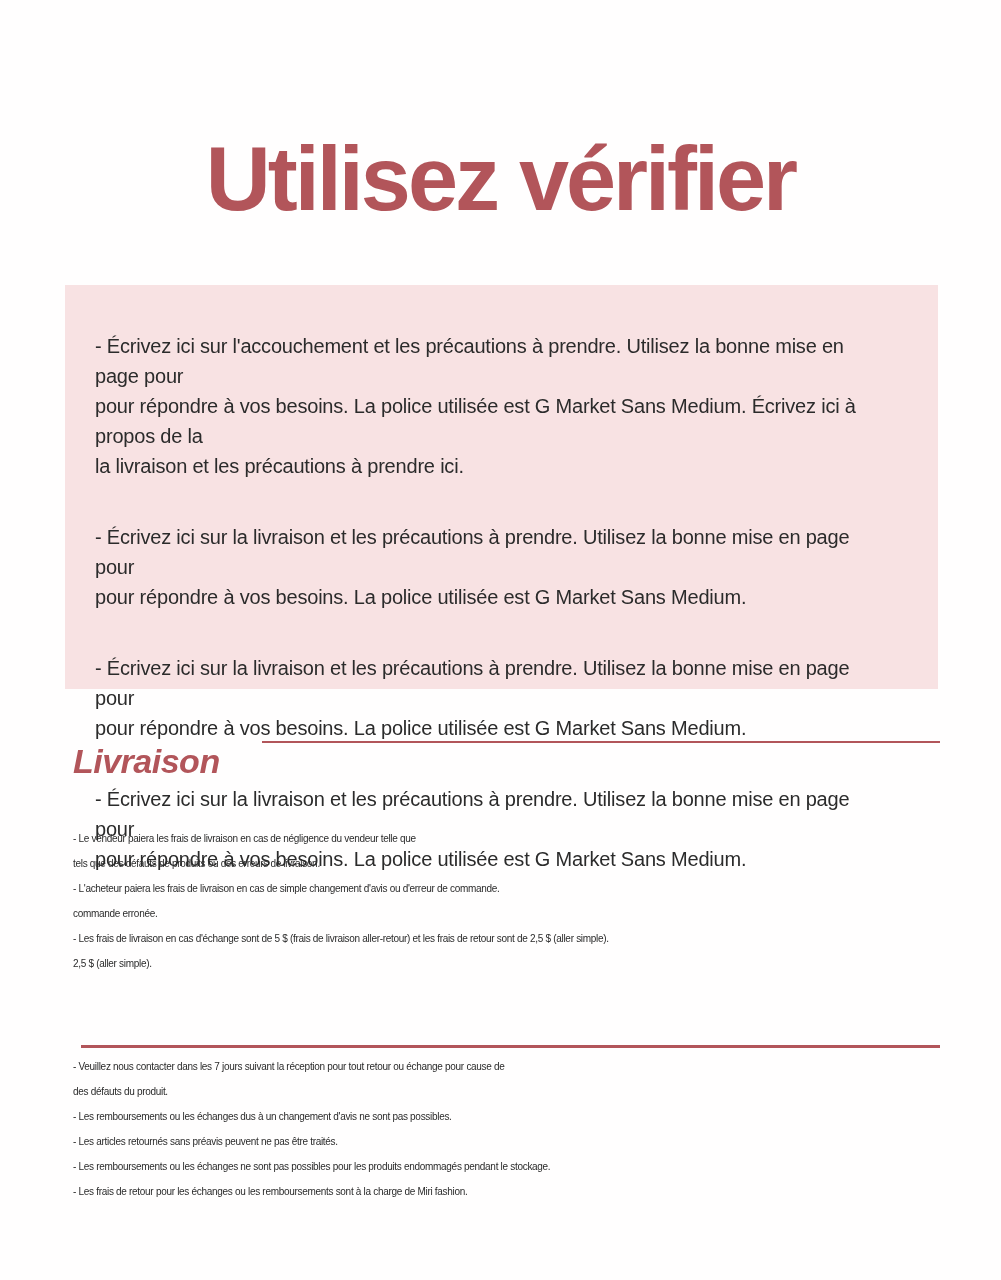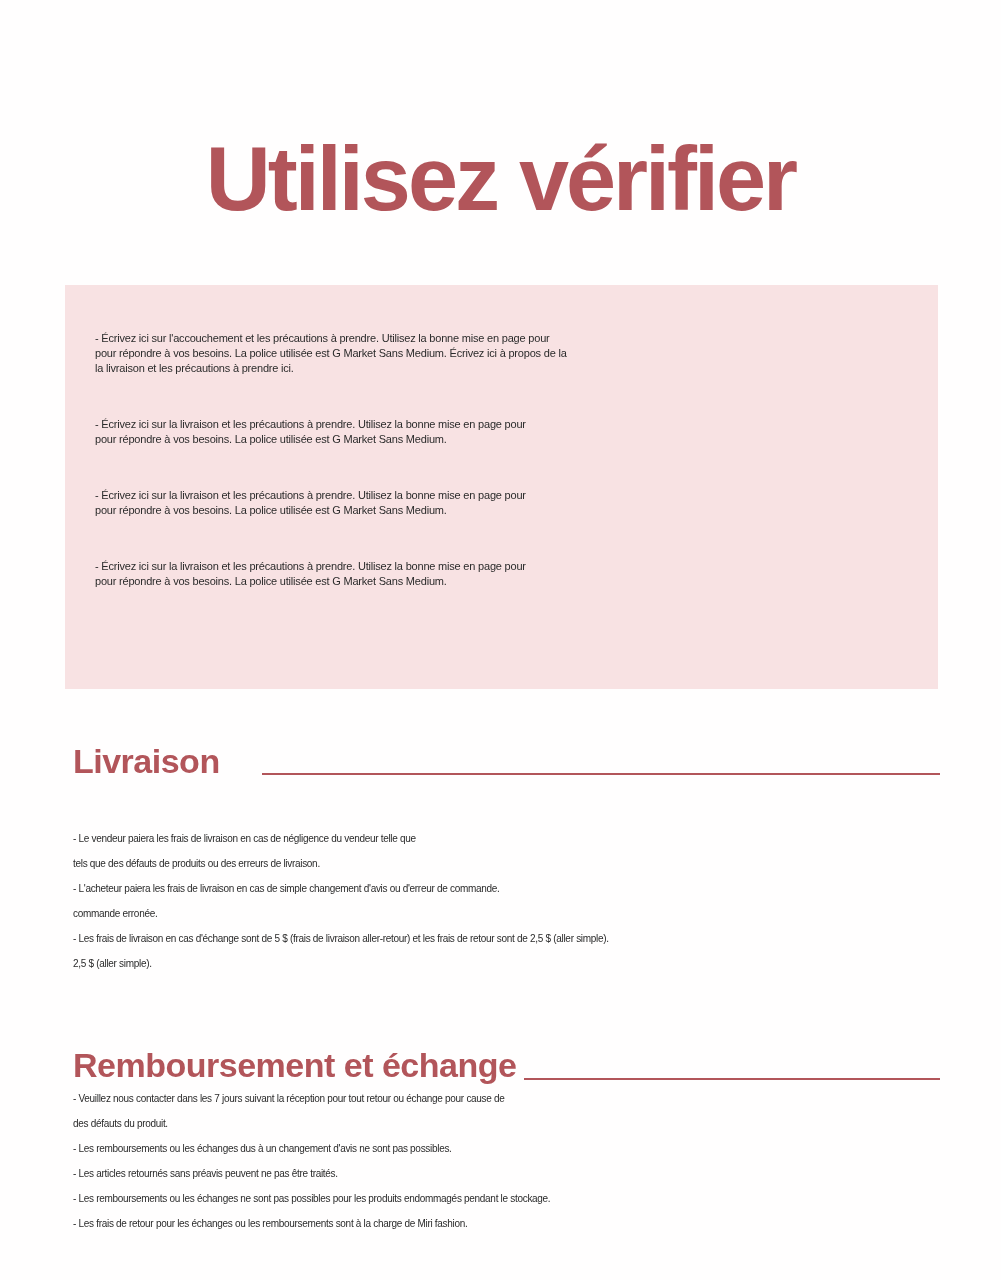--- a/index.html
+++ b/index.html
@@ -27,33 +27,34 @@
     margin-top: 40px;
     margin-left: 65px;
     width: 873px;
     height: 404px;
     box-sizing: border-box;
     background: #f8e2e3;
     padding: 46px 60px 0 30px;
   }
   .notice-paragraph {
     margin: 0 0 41px 0;
-    font-size: 11px;
-    line-height: 15px;
+    font-size: 20px;
+    line-height: 30px;
     letter-spacing: -0.2px;
     white-space: pre-line;
     color: #2b2b2b;
   }
   .section {
     margin-left: 73px;
     margin-right: 61px;
   }
   .section-header {
     display: flex;
-    align-items: flex-end;
+    align-items: flex-start;
+    font-style: italic;
   }
   .section-title {
     margin: 0;
     font-size: 34px;
     font-weight: bold;
     line-height: 1.2;
     letter-spacing: -0.5px;
     color: #b2555a;
     white-space: nowrap;
   }
@@ -102,21 +103,20 @@
   <div class="section-body">- Le vendeur paiera les frais de livraison en cas de négligence du vendeur telle que
 tels que des défauts de produits ou des erreurs de livraison.
 - L'acheteur paiera les frais de livraison en cas de simple changement d'avis ou d'erreur de commande.
 commande erronée.
 - Les frais de livraison en cas d'échange sont de 5 $ (frais de livraison aller-retour) et les frais de retour sont de 2,5 $ (aller simple).
 2,5 $ (aller simple).</div>
 </section>
 
 <section class="section section-remboursement">
   <div class="section-header">
-    <h2 class="section-title">Remboursement et échange</h2>
     <div class="section-rule"></div>
   </div>
   <div class="section-body">- Veuillez nous contacter dans les 7 jours suivant la réception pour tout retour ou échange pour cause de
 des défauts du produit.
 - Les remboursements ou les échanges dus à un changement d'avis ne sont pas possibles.
 - Les articles retournés sans préavis peuvent ne pas être traités.
 - Les remboursements ou les échanges ne sont pas possibles pour les produits endommagés pendant le stockage.
 - Les frais de retour pour les échanges ou les remboursements sont à la charge de Miri fashion.</div>
 </section>
 

